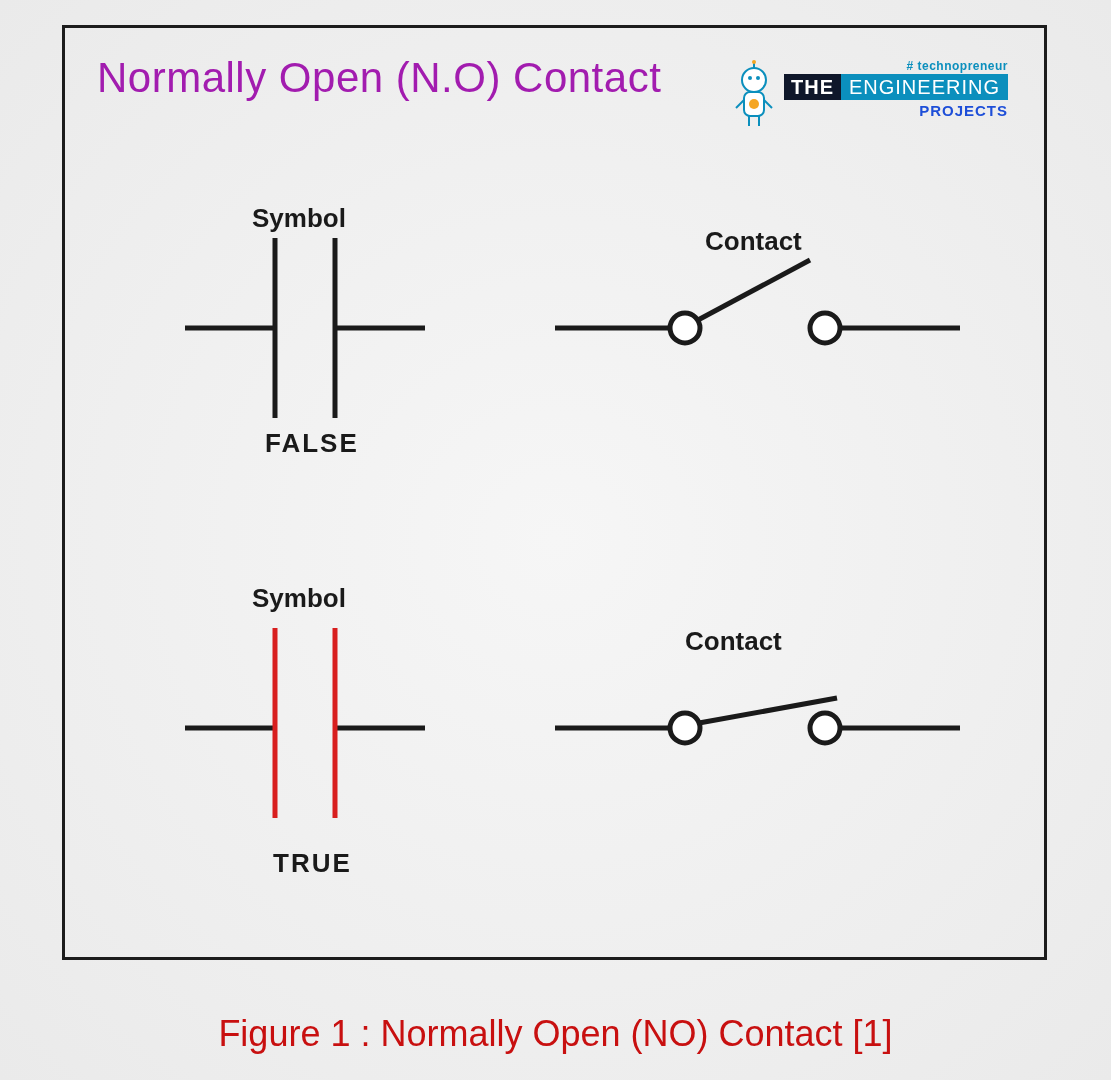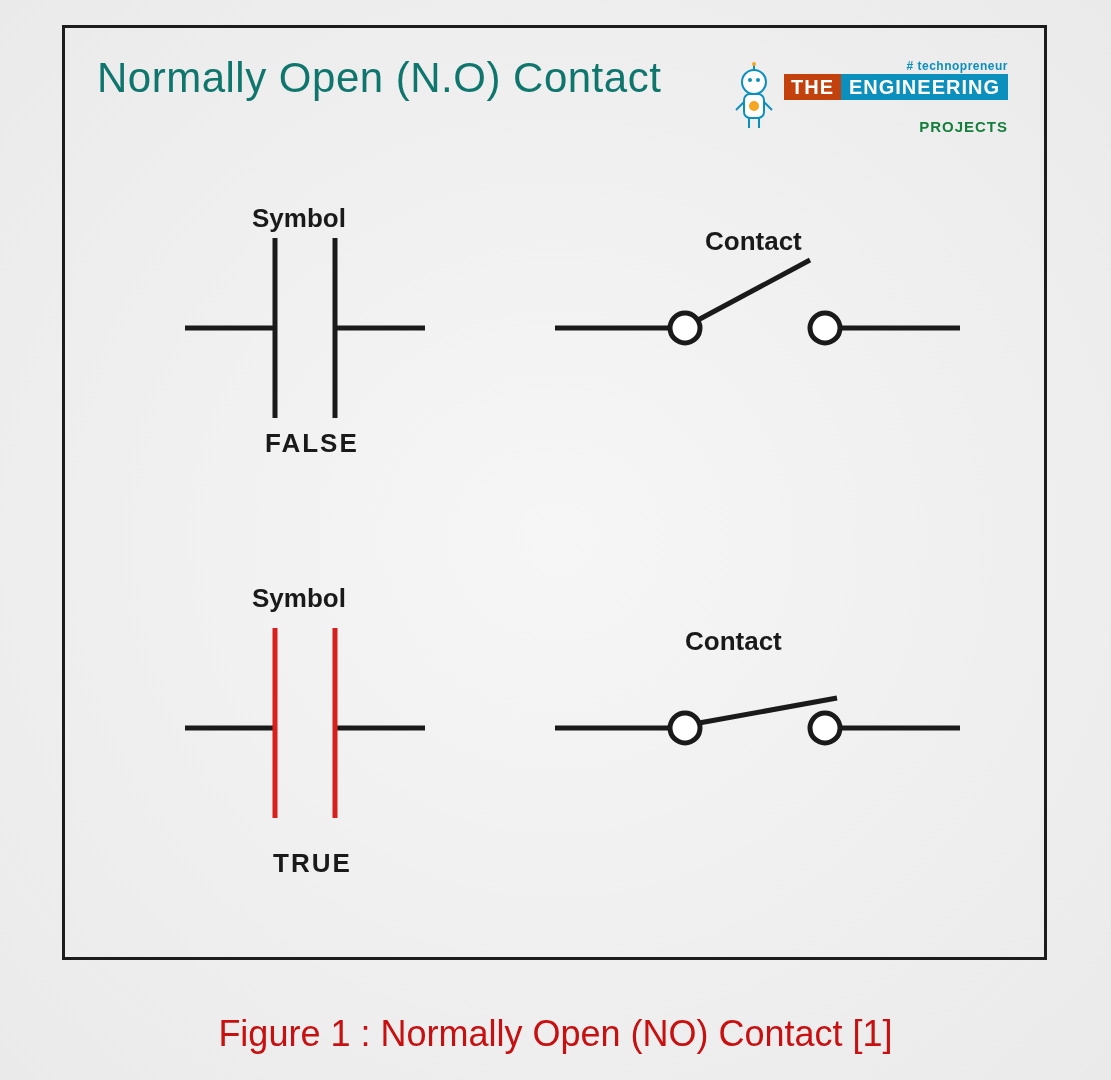--- a/index.html
+++ b/index.html
@@ -20,29 +20,29 @@
     border: 3px solid #1c1c1c;
     box-sizing: border-box;
     background: transparent;
   }
   .title {
     position: absolute;
     left: 32px;
     top: 26px;
     font-size: 42px;
     font-weight: 400;
-    color: #0f766e;
+    color: #a21caf;
     letter-spacing: 0.5px;
   }
   .logo {
     position: absolute;
     right: 36px;
     top: 32px;
     display: flex;
-    align-items: center;
+    align-items: flex-start;
   }
   .logo-robot {
     width: 48px;
     height: 70px;
     position: relative;
     margin-right: 6px;
   }
   .logo-text {
     display: flex;
     flex-direction: column;
@@ -53,41 +53,41 @@
     font-size: 12px;
     font-weight: 700;
     color: #0b8fbd;
     margin-bottom: 2px;
     letter-spacing: 0.5px;
   }
   .logo-row {
     display: flex;
   }
   .logo-the {
-    background: #c2410c;
+    background: #0f172a;
     color: #fff;
     font-weight: 800;
     font-size: 20px;
     padding: 3px 7px;
     letter-spacing: 1px;
   }
   .logo-eng {
     background: #0b8fbd;
     color: #fff;
-    font-weight: 700;
+    font-weight: 400;
     font-size: 20px;
     padding: 3px 8px;
     letter-spacing: 1px;
   }
   .logo-proj {
     font-size: 15px;
     font-weight: 700;
-    color: #15803d;
+    color: #1d4ed8;
     letter-spacing: 1px;
-    margin-top: 19px;
+    margin-top: 3px;
   }
   .diagram {
     position: absolute;
     width: 100%;
     height: 100%;
   }
   .label {
     position: absolute;
     font-weight: 700;
     color: #1a1a1a;

